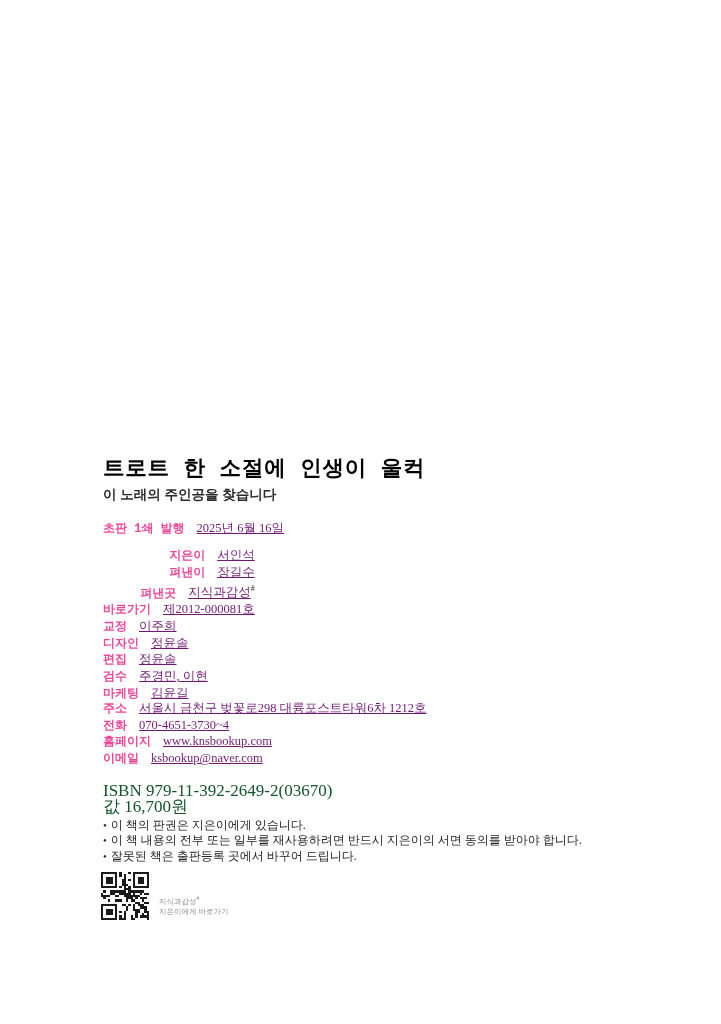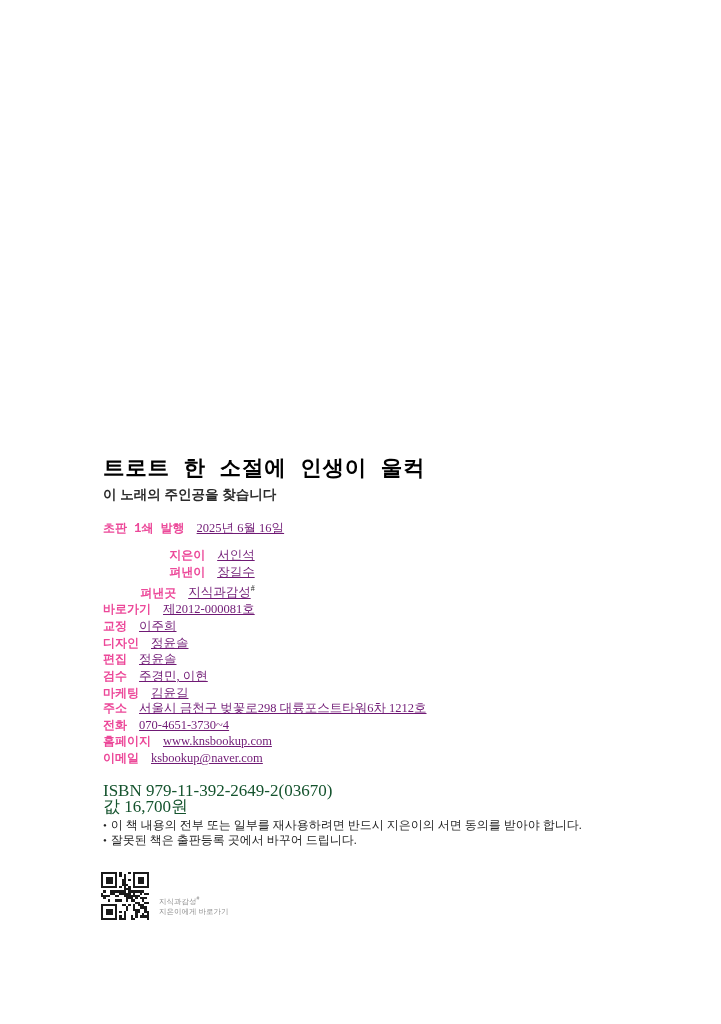--- a/index.html
+++ b/index.html
@@ -136,20 +136,23 @@
       <span class="lbl">이메일</span><span class="val">ksbookup@naver.com</span>
     </div>
   </div>
 
   <div class="abs isbn-group">
     <div class="line">ISBN 979-11-392-2649-2(03670)</div>
     <div class="line">값 16,700원</div>
   </div>
 
   <div class="abs notes">
+    <div class="line">
+      <span class="bullet">•</span><span>이 책의 판권은 지은이에게 있습니다.</span>
+    </div>
     <div class="line">
       <span class="bullet">•</span><span>이 책 내용의 전부 또는 일부를 재사용하려면 반드시 지은이의 서면 동의를 받아야 합니다.</span>
     </div>
     <div class="line">
       <span class="bullet">•</span><span>잘못된 책은 출판등록 곳에서 바꾸어 드립니다.</span>
     </div>
   </div>
 
   <div class="abs qr-row">
     <div class="qr-box"><svg width="50" height="50" viewBox="-0.5 -0.5 22 22" shape-rendering="crispEdges" xmlns="http://www.w3.org/2000/svg">

